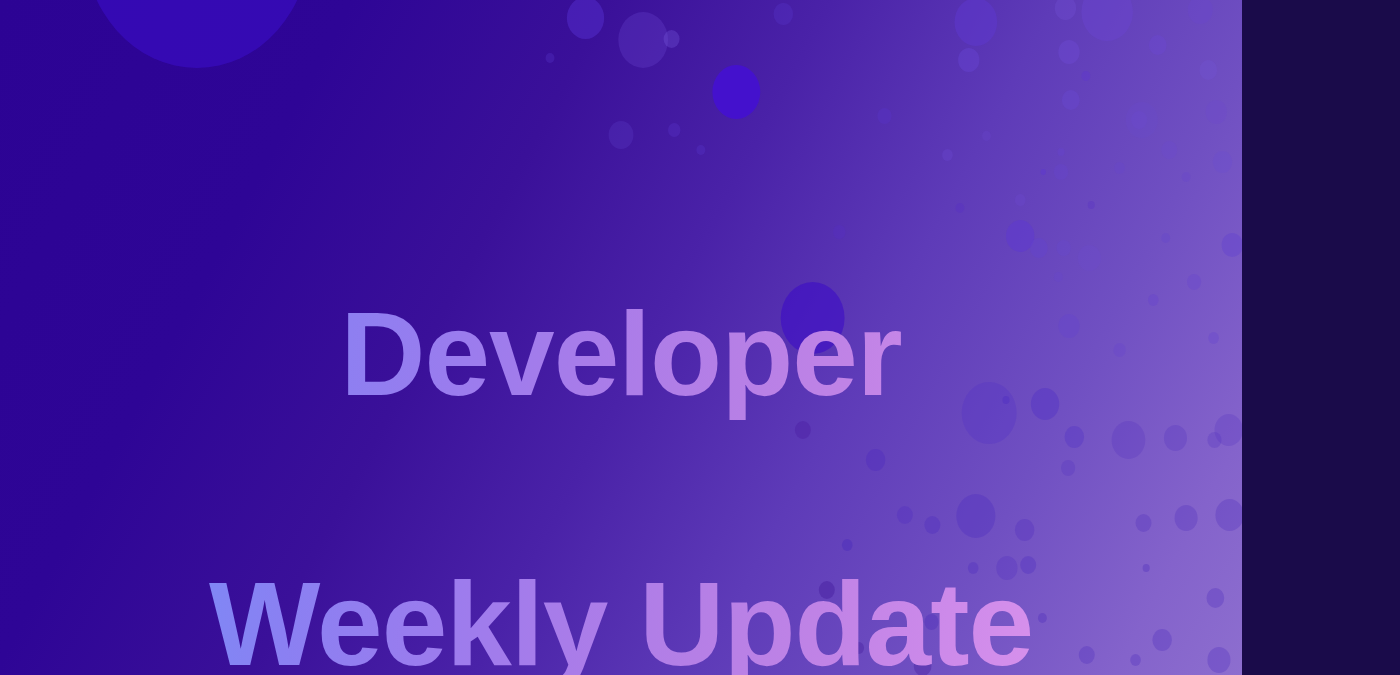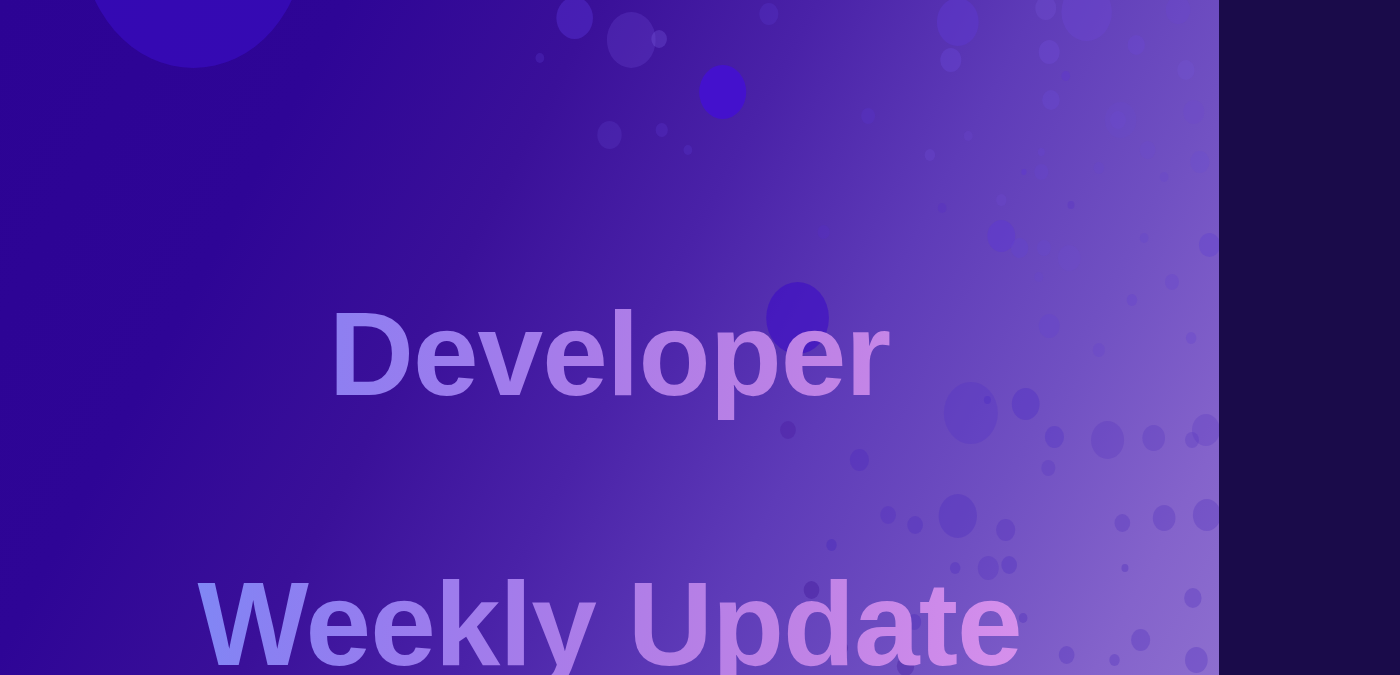--- a/index.html
+++ b/index.html
@@ -15,20 +15,21 @@
     font-family: "Liberation Sans", sans-serif;
     background: linear-gradient(118deg,
         #2c0394 0%,
         #2e0596 22%,
         #3a1099 38%,
         #4a22a8 52%,
         #5e3bb8 66%,
         #7050c2 80%,
         #8463cb 92%,
         #8d6ecf 100%);
+    padding-left: 23px;
   }
   #bokeh-layer {
     position: absolute;
     inset: 0;
     width: 100%;
     height: 100%;
     pointer-events: none;
   }
   #content {
     position: absolute;

